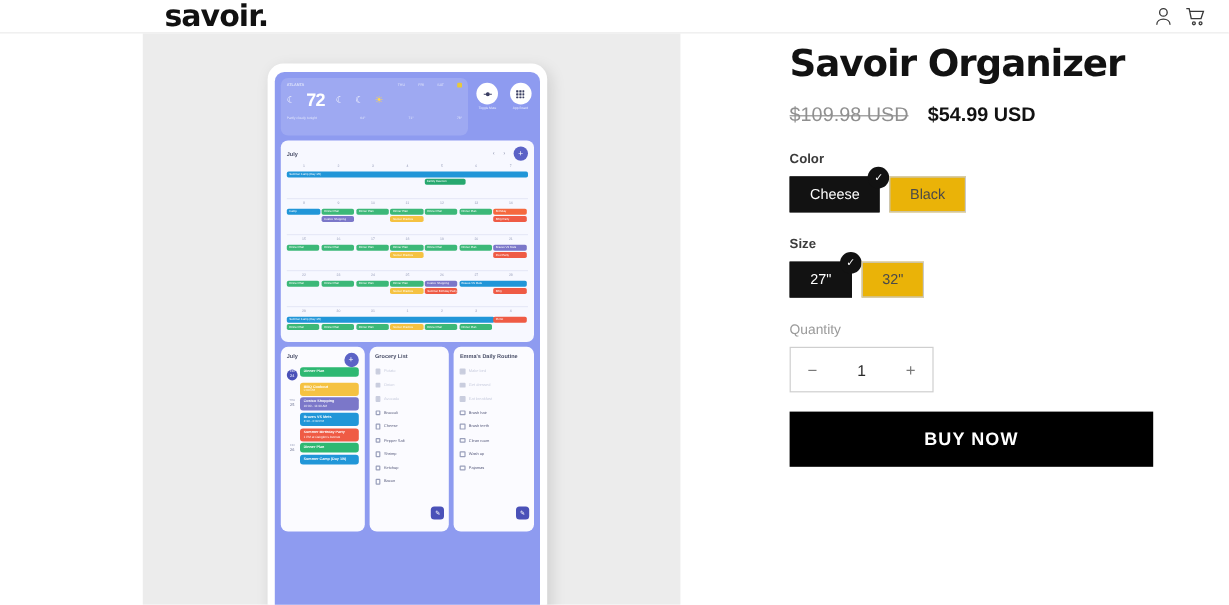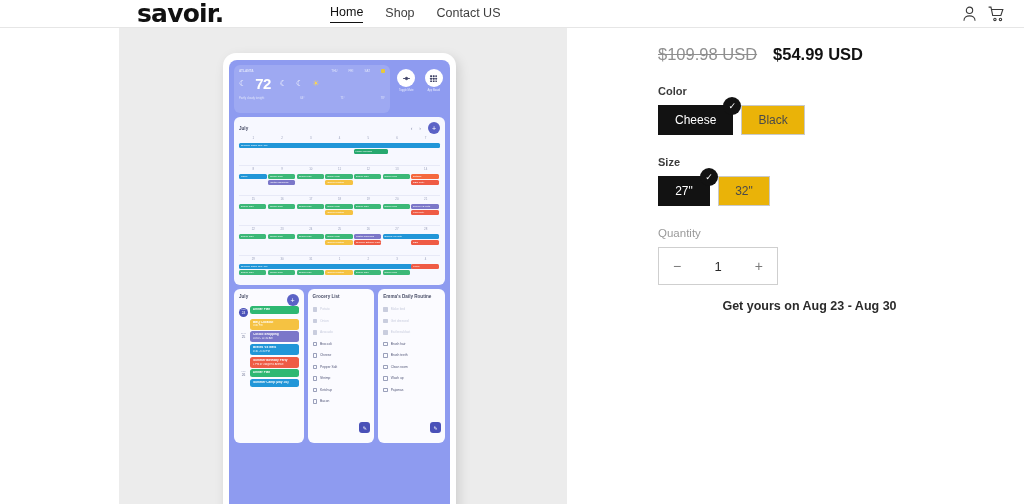--- a/index.html
+++ b/index.html
@@ -259,25 +259,20 @@
   .eta {
     margin-top: 14px; width: 303px; text-align: center;
     font-size: 12.5px; font-weight: 700; color: #2b2b2b;
   }
 </style>
 </head>
 <body>
 
 <div class="header">
   <div class="logo">savoir.</div>
-  <div class="nav">
-    <a class="nav-item active" href="#">Home</a>
-    <a class="nav-item" href="#">Shop</a>
-    <a class="nav-item" href="#">Contact US</a>
-  </div>
   <div class="header-icons">
     <span>
       <svg class="hicon" viewBox="0 0 24 24" fill="none" stroke="#3a3a3a" stroke-width="1.4">
         <circle cx="12" cy="8" r="4"></circle>
           <path d="M5 21c0-4 3.5-6 7-6s7 2 7 6"></path>
       </svg>
     </span>
     <span>
       <svg class="hicon" viewBox="0 0 24 24" fill="none" stroke="#3a3a3a" stroke-width="1.4">
         <path d="M2 4h3l2.2 10.5h10.3L20 7H6"></path>
@@ -629,20 +624,21 @@
               </div>
             <div class="fab">✎</div>
           </div>
         </div>
 
       </div>
     </div>
   </div>
 
   <div class="info">
+    <div class="product-title">Savoir Organizer</div>
 
     <div class="prices">
       <span class="price-old">$109.98 USD</span>
       <span class="price-new">$54.99 USD</span>
     </div>
 
     <div class="opt-label">Color</div>
     <div class="swatches">
       <div class="swatch selected">
         <span>Cheese</span>
@@ -664,16 +660,16 @@
       </div>
     </div>
 
     <div class="qty-label">Quantity</div>
     <div class="stepper">
       <span class="step-btn">−</span>
       <span class="step-val">1</span>
       <span class="step-btn">+</span>
     </div>
 
-    <div class="eta">Get yours on Aug 23 - Aug 30</div>
+    <div class="buy">BUY NOW</div>
   </div>
 
 </div>
 
 </body></html>

